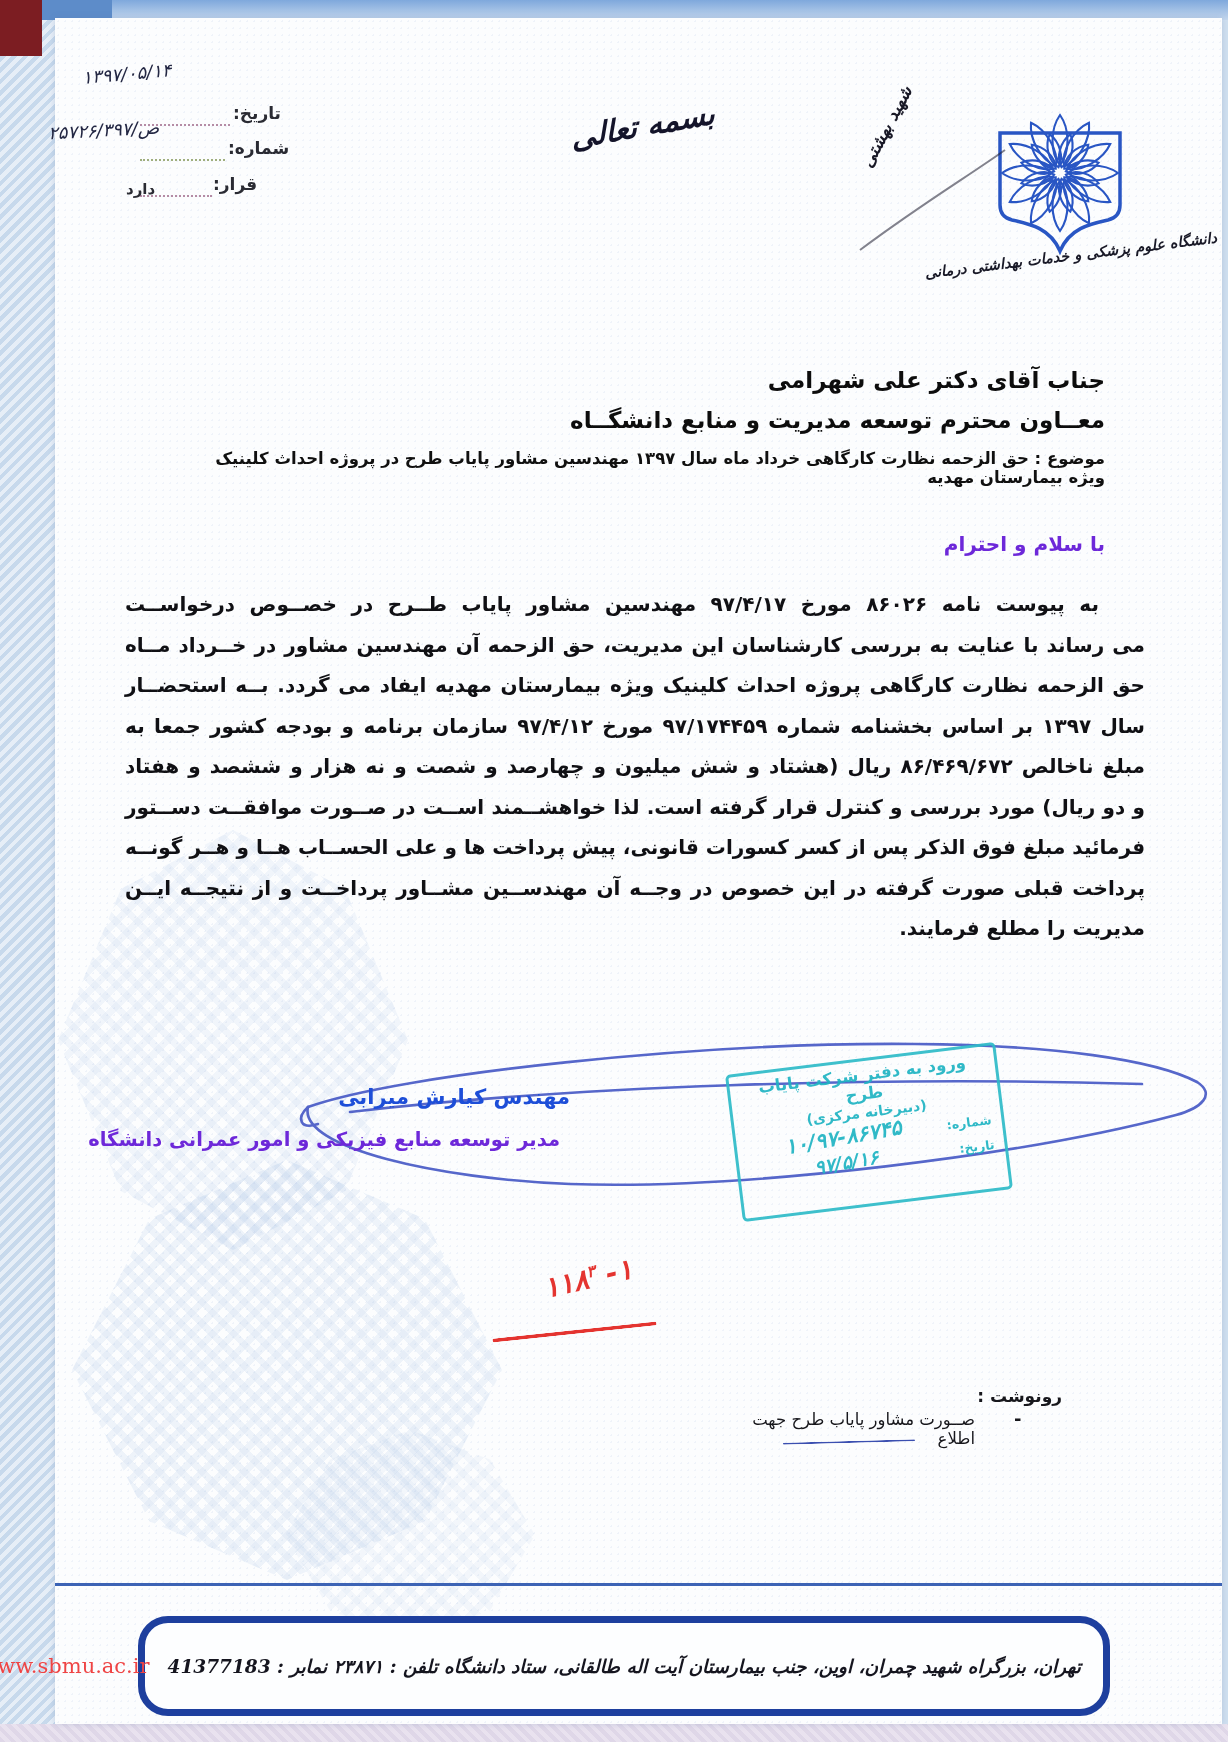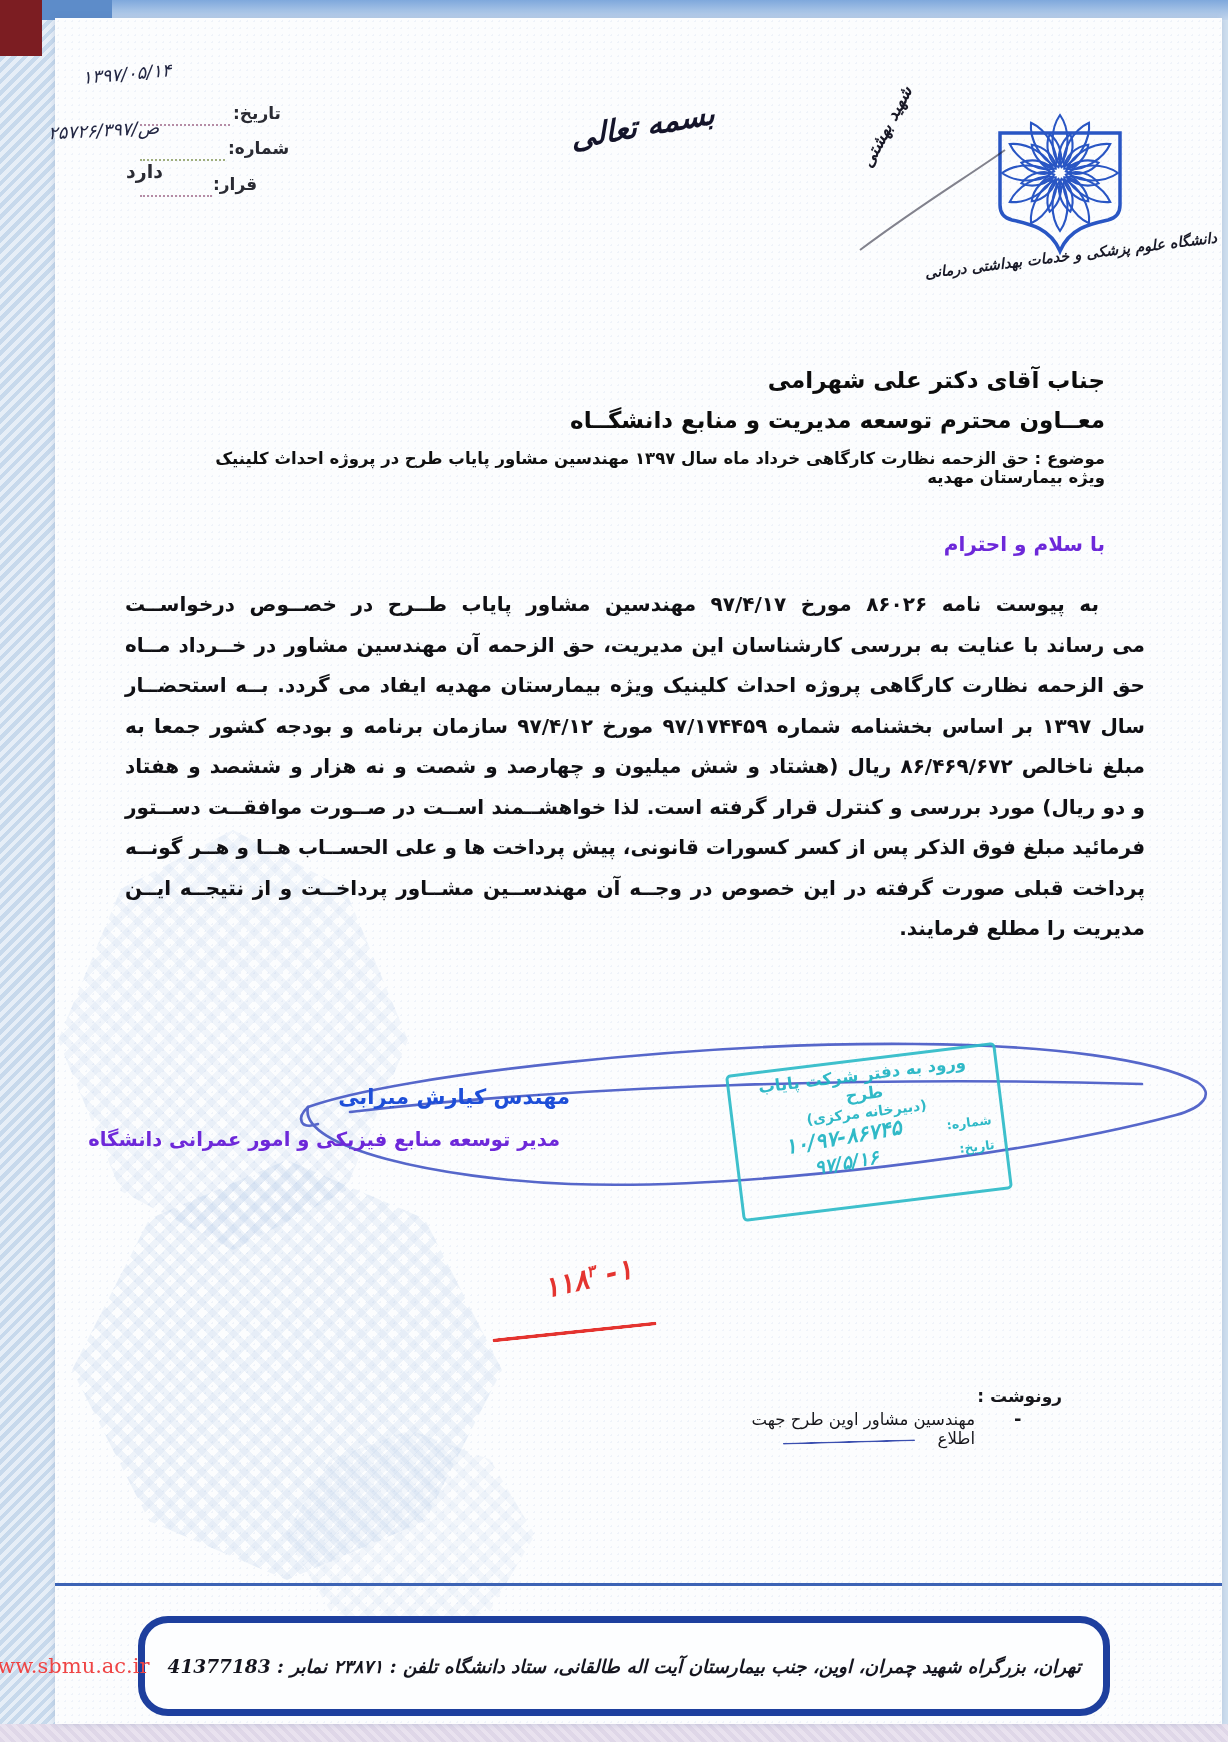--- a/index.html
+++ b/index.html
@@ -45,21 +45,21 @@
   .hw-num{position:absolute;left:48px;top:118px;width:170px;font-size:18px;
     transform:rotate(-3deg);letter-spacing:.5px;}
   .meta-label{position:absolute;direction:rtl;font-size:17px;font-weight:700;color:#2a2b33;}
   .lab-date{left:233px;top:103px;}
   .lab-num{left:228px;top:138px;}
   .lab-att{left:213px;top:174px;}
   .leader{position:absolute;height:0;border-bottom:2px dotted #b58ca5;}
   .lead-date{left:140px;top:124px;width:90px;}
   .lead-num{left:140px;top:159px;width:85px;border-bottom-color:#9fae7e;}
   .lead-att{left:140px;top:195px;width:72px;}
-  .att-value{position:absolute;left:126px;top:160px;font-size:19px;font-weight:700;color:#2a2b33;direction:rtl;}
+  .att-value{position:absolute;left:126px;top:180px;font-size:15px;font-weight:700;color:#2a2b33;direction:rtl;}
 
   
   .bismillah{position:absolute;left:548px;top:108px;width:190px;text-align:center;
     font-family:"DejaVu Serif",serif;font-style:italic;font-weight:700;font-size:30px;
     color:#14142a;transform:rotate(-10deg) skewX(-6deg);}
 
   
   .logo{position:absolute;left:800px;top:55px;width:410px;height:270px;}
   .logo svg{position:absolute;left:0;top:0;}
   .logo-top-name{position:absolute;left:828px;top:215px;width:150px;direction:rtl;
@@ -243,21 +243,21 @@
     </div>
   </div>
 
   <div class="red-note">
     <span>۱- ۱۱۸</span><sup>۳</sup>
   </div>
   <div class="red-underline"></div>
 
   <div class="cc-label">رونوشت :</div>
   <div class="cc-bullet">-</div>
-  <div class="cc-item">مهندسین مشاور اوین طرح جهت اطلاع</div>
+  <div class="cc-item">صــورت مشاور پایاب طرح جهت اطلاع</div>
   <div class="cc-underline"></div>
 
   <div class="footer-rule"></div>
   <div class="footer-box">
     <span class="footer-address">تهران، بزرگراه شهید چمران، اوین، جنب بیمارستان آیت اله طالقانی، ستاد دانشگاه تلفن : ۲۳۸۷۱ نمابر : 41377183</span>
     <span class="footer-site">www.sbmu.ac.ir</span>
   </div>
 
 </div>
 

